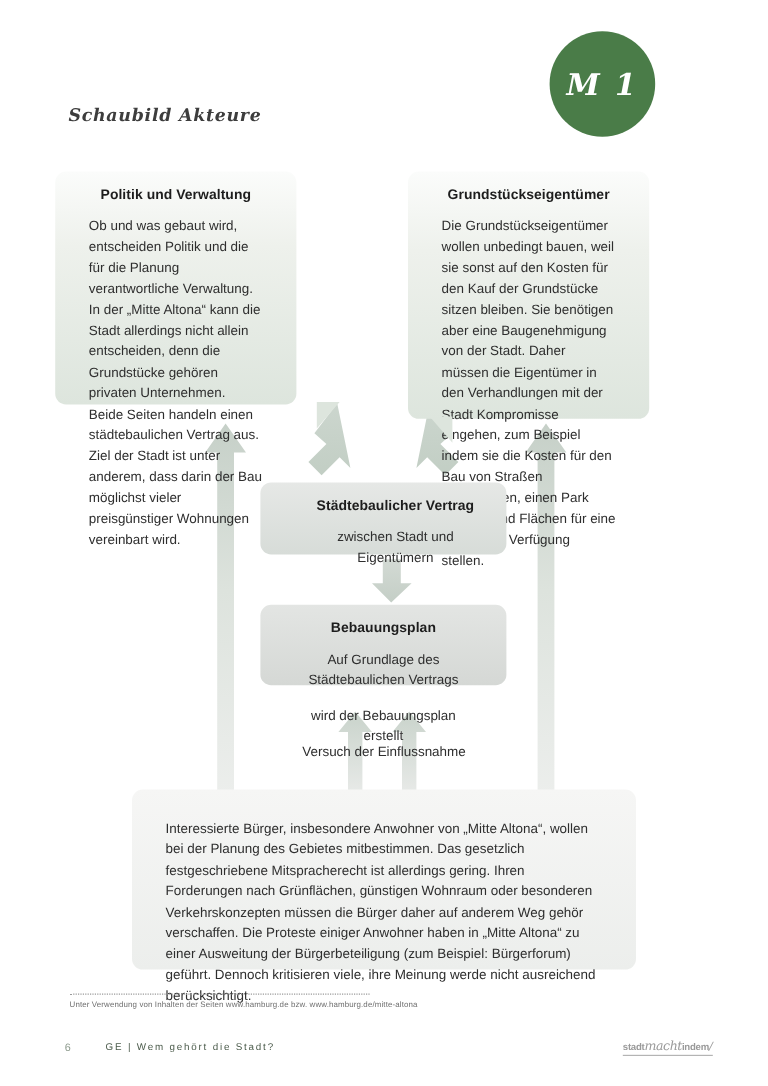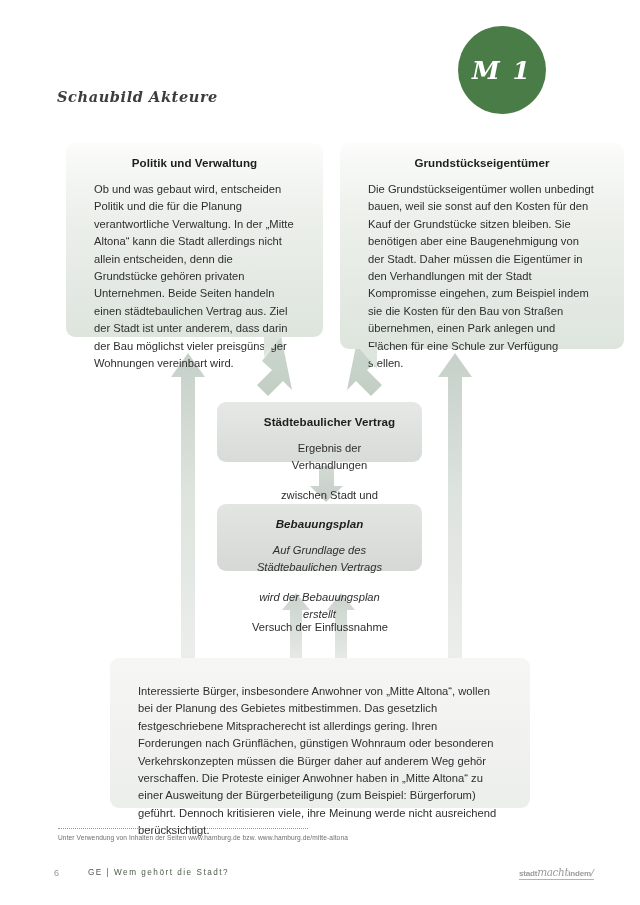--- a/index.html
+++ b/index.html
@@ -60,43 +60,42 @@
     padding: 13px 16px 14px 16px;
   }
   .box-green {
     background: linear-gradient(to bottom, #fbfcfb 0%, #eef1ec 32%, #dde5dd 100%);
   }
   .box-grey {
     background: linear-gradient(to bottom, #e6e8e6 0%, #d7dcd8 100%);
   }
   .box-grey2 {
     background: linear-gradient(to bottom, #e3e5e3 0%, #d5d8d5 100%);
-    font-style: italic;
   }
   .box-pale {
     background: linear-gradient(to bottom, #f6f6f5 0%, #eceeec 100%);
   }
   .box h3 {
     margin: 0 0 2px 0;
     font-size: 11.6px;
     font-weight: bold;
     text-align: center;
     color: #1d1d1d;
     letter-spacing: 0.05px;
   }
   .box p {
     margin: 12px;
     font-size: 11.2px;
     line-height: 17.4px;
     color: #2e2e2e;
   }
   .box p.c { text-align: center; }
 
-  #box-politik { left: 66px;  top: 143px; width: 257px; height: 194px; }
-  #box-eigen   { left: 340px; top: 143px; width: 284px; height: 206px; }
+  #box-politik { left: 46px;  top: 143px; width: 201px; height: 194px; }
+  #box-eigen   { left: 340px; top: 143px; width: 201px; height: 206px; }
   #box-vertrag { left: 217px; top: 402px; width: 205px; height: 60px; padding-left: 36px; }
   #box-bplan   { left: 217px; top: 504px; width: 205px; height: 67px; }
   #box-buerger { left: 110px; top: 658px; width: 420px; height: 150px; }
 
   
   .tail {
     position: absolute;
     width: 0; height: 0;
   }
   #tail-politik {
@@ -247,21 +246,20 @@
   <div class="tail" id="tail-politik"></div>
 
   <div class="box box-green" id="box-eigen">
     <h3>Grundstückseigentümer</h3>
     <p>Die Grundstückseigentümer wollen unbedingt bauen, weil sie sonst auf den Kosten für den Kauf der Grundstücke sitzen bleiben. Sie benötigen aber eine Baugenehmigung von der Stadt. Daher müssen die Eigentümer in den Verhandlungen mit der Stadt Kompromisse eingehen, zum Beispiel indem sie die Kosten für den Bau von Straßen übernehmen, einen Park anlegen und Flächen für eine Schule zur Verfügung stellen.</p>
   </div>
   <div class="tail" id="tail-eigen"></div>
 
   <div class="box box-grey" id="box-vertrag">
     <h3>Städtebaulicher Vertrag</h3>
-    <p class="c">Ergebnis der Verhandlungen</p>
     <p class="c">zwischen Stadt und Eigentümern</p>
   </div>
 
   <div class="box box-grey2" id="box-bplan">
     <h3>Bebauungsplan</h3>
     <p class="c">Auf Grundlage des Städtebaulichen Vertrags</p>
     <p class="c">wird der Bebauungsplan erstellt</p>
   </div>
 
   <div class="flow-label" id="label-einfluss">Versuch der Einflussnahme</div>

